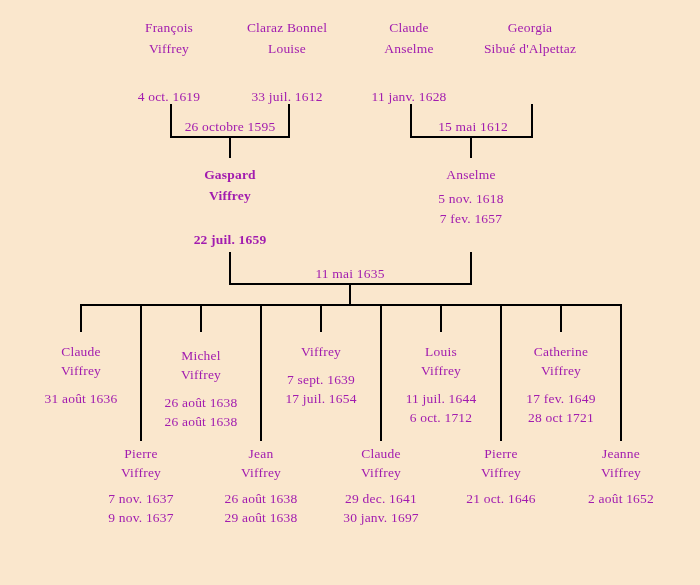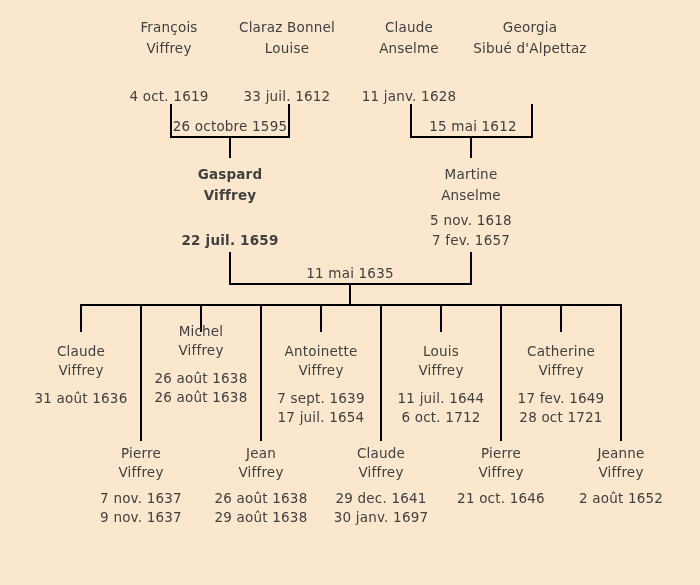--- a/index.html
+++ b/index.html
@@ -2,21 +2,21 @@
 <html><head>
 <meta charset="utf-8">
 <style>
   html,body{margin:0;padding:0;}
   body{
     width:700px;height:585px;position:relative;overflow:hidden;
     background:#FAE7CD;
     font-family:"DejaVu Sans",sans-serif;
     font-size:13.5px;color:#000;letter-spacing:0.2px;
   }
-  .txt{position:absolute;text-align:center;color:#404040;}
+  .txt{position:absolute;text-align:center;color:#a21caf;font-family:Liberation Serif, serif;}
   .l19{height:19px;line-height:19px;}
   .l20{height:20px;line-height:20px;}
   .l21{height:21px;line-height:21px;}
   .sp4{height:4px;}
   .sp7{height:7px;}
   .sp9{height:9px;}
   .sp27{height:27px;}
   .bold{font-weight:bold;}
   .hline{position:absolute;height:2px;background:#000;}
   .vline{position:absolute;width:2px;background:#000;}
@@ -89,48 +89,46 @@
 
 <div class="txt bold" style="left:160px;top:164px;width:140px">
   <div class="l21">Gaspard</div>
   <div class="l21">Viffrey</div>
   <div class="sp4"></div>
   <div class="l20"></div>
   <div class="l20">22 juil. 1659</div>
 </div>
 
 <div class="txt" style="left:401px;top:164px;width:140px">
-  <div class="l21">Martine</div>
   <div class="l21">Anselme</div>
   <div class="sp4"></div>
   <div class="l20">5 nov. 1618</div>
   <div class="l20">7 fev. 1657</div>
 </div>
 
 <div class="txt" style="left:290px;top:264px;width:120px">
   <div class="l19">11 mai 1635</div>
 </div>
 
 <div class="txt" style="left:25px;top:342px;width:112px">
   <div class="l19">Claude</div>
   <div class="l19">Viffrey</div>
   <div class="sp9"></div>
   <div class="l19">31 août 1636</div>
 </div>
 
-<div class="txt" style="left:145px;top:322px;width:112px">
+<div class="txt" style="left:145px;top:346px;width:112px">
   <div class="l19">Michel</div>
   <div class="l19">Viffrey</div>
   <div class="sp9"></div>
   <div class="l19">26 août 1638</div>
   <div class="l19">26 août 1638</div>
 </div>
 
 <div class="txt" style="left:265px;top:342px;width:112px">
-  <div class="l19">Antoinette</div>
   <div class="l19">Viffrey</div>
   <div class="sp9"></div>
   <div class="l19">7 sept. 1639</div>
   <div class="l19">17 juil. 1654</div>
 </div>
 
 <div class="txt" style="left:385px;top:342px;width:112px">
   <div class="l19">Louis</div>
   <div class="l19">Viffrey</div>
   <div class="sp9"></div>

